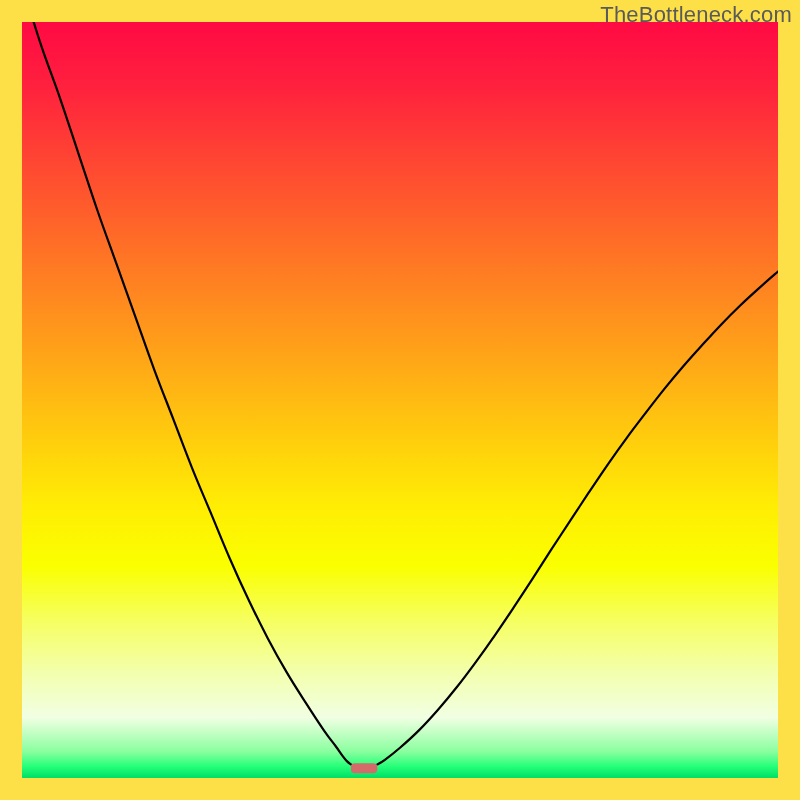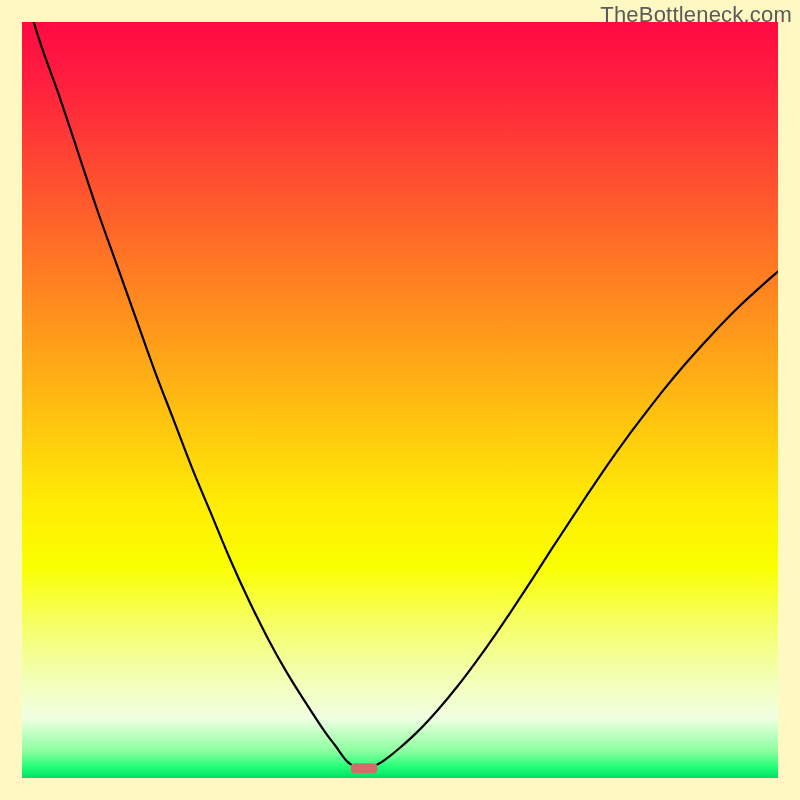--- a/index.html
+++ b/index.html
@@ -8,21 +8,21 @@
     width: 800px;
     height: 800px;
     background: #000;
     overflow: hidden;
     font-family: Arial, Helvetica, sans-serif;
   }
   .frame {
     position: relative;
     width: 800px;
     height: 800px;
-    background: #fef9c3;
+    background: #fde047;
   }
   .plot {
     position: absolute;
     left: 22px;
     top: 22px;
     width: 756px;
     height: 756px;
     overflow: hidden;
   }
   .watermark {

